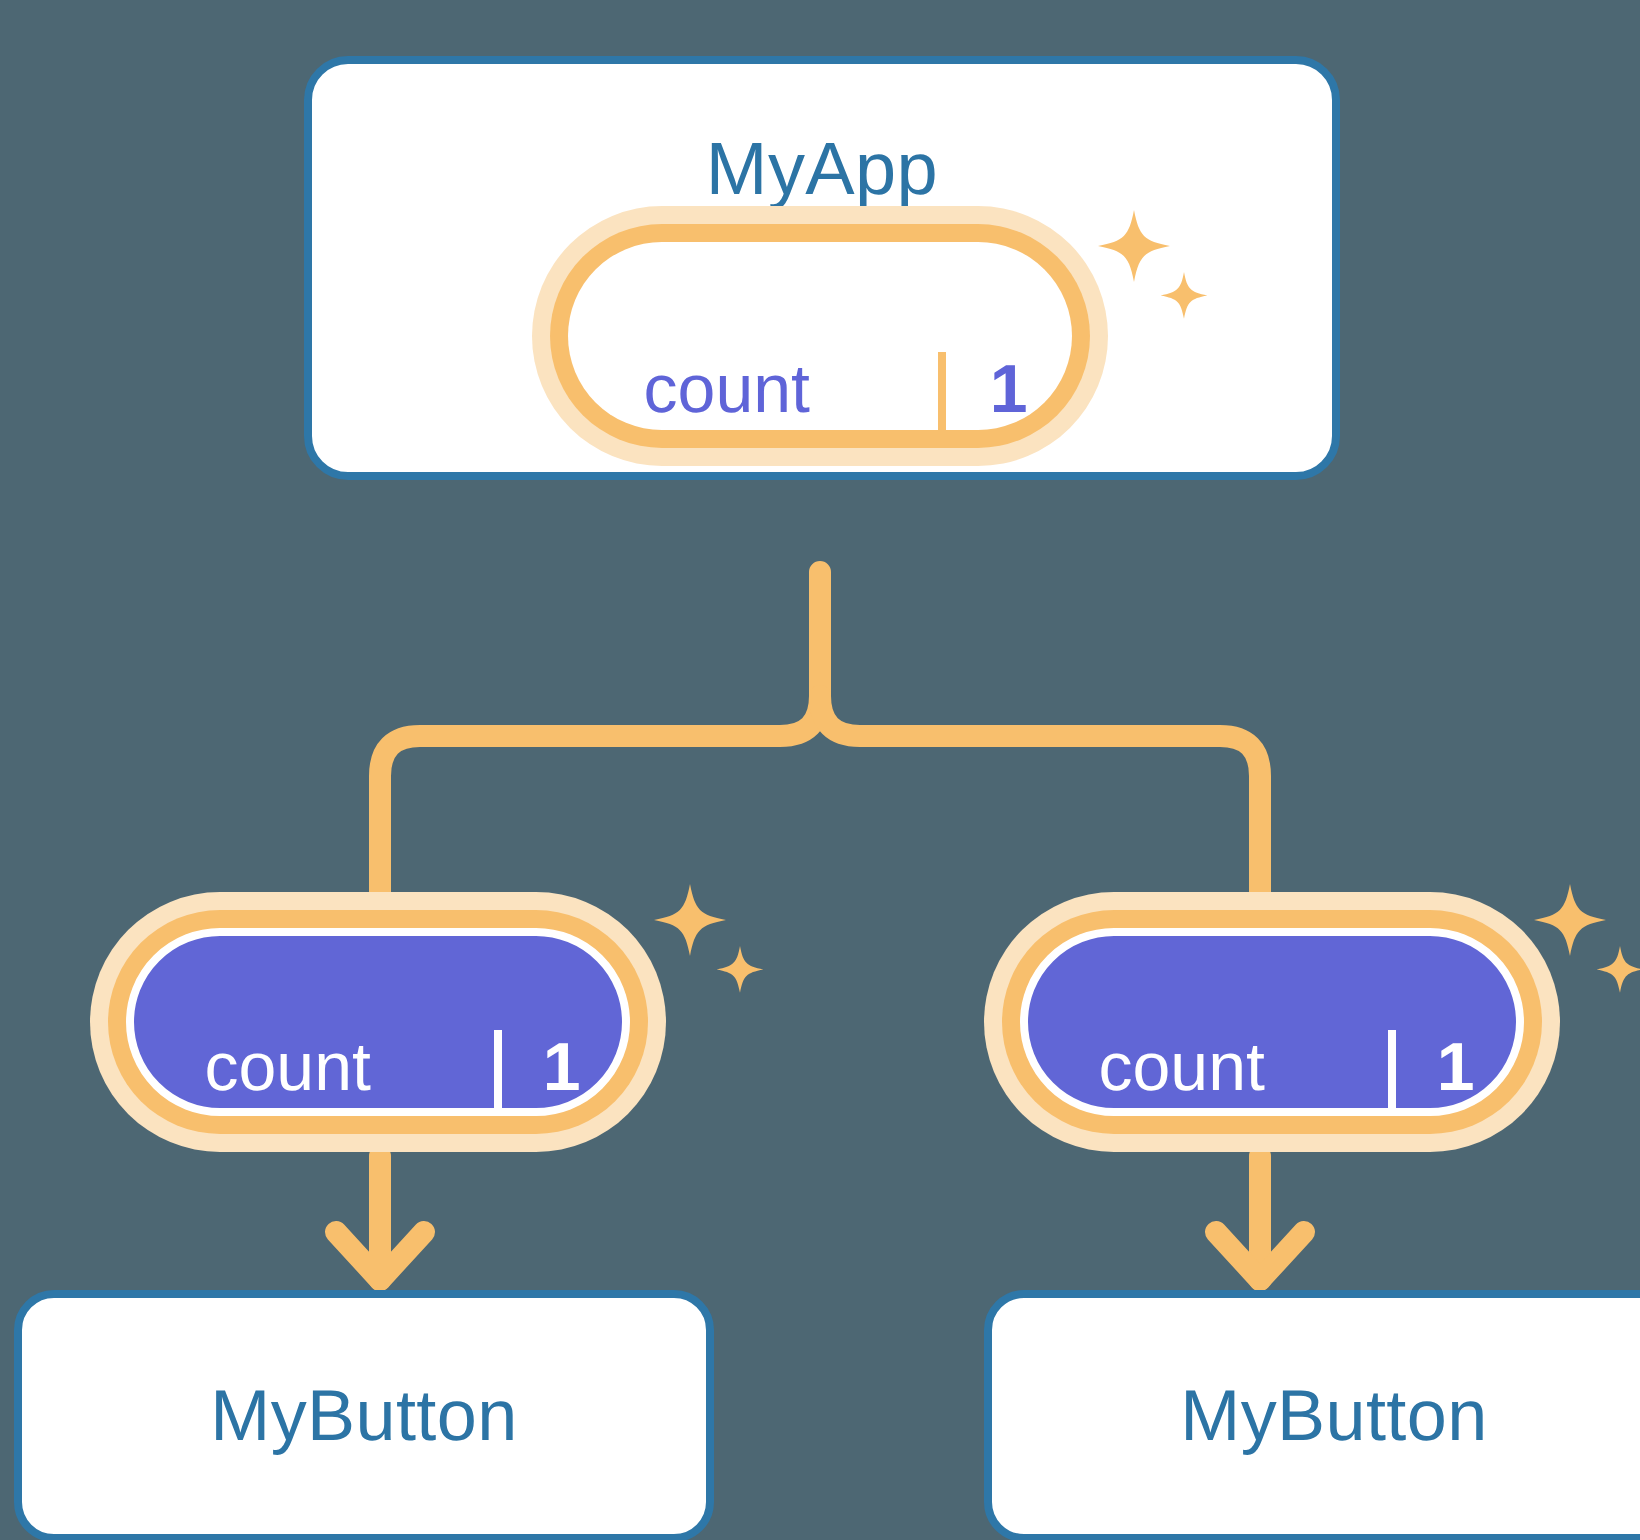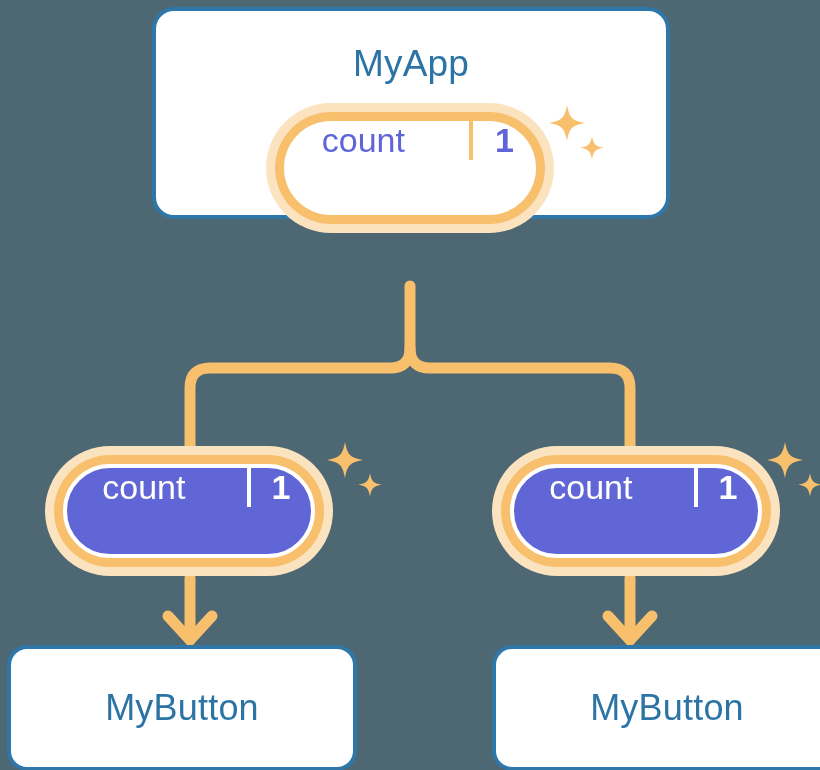--- a/index.html
+++ b/index.html
@@ -33,21 +33,21 @@
     background: #ffffff;
     border: 4px solid #2e77a8;
     border-radius: 18px;
     box-sizing: border-box;
     display: flex;
     flex-direction: column;
     align-items: center;
   }
   #app-card {
     left: 152px;
-    top: 7px;
+    top: 28px;
     width: 518px;
     height: 212px;
     border-radius: 22px;
     justify-content: flex-start;
   }
   .card-title {
     color: #2c74a5;
     font-size: 37px;
     letter-spacing: 0.2px;
     margin-top: 32px;
@@ -89,21 +89,21 @@
     background: #f8bf6d;
   }
   .pill-body {
     position: absolute;
     left: 18px;
     top: 18px;
     right: 18px;
     bottom: 18px;
     border-radius: 999px;
     display: flex;
-    align-items: flex-start;
+    align-items: flex-end;
     overflow: hidden;
     gap: 26px;
   }
   .pill-key, .pill-val {
     display: flex;
     align-items: center;
     justify-content: center;
     font-size: 34px;
     box-sizing: border-box;
   }

